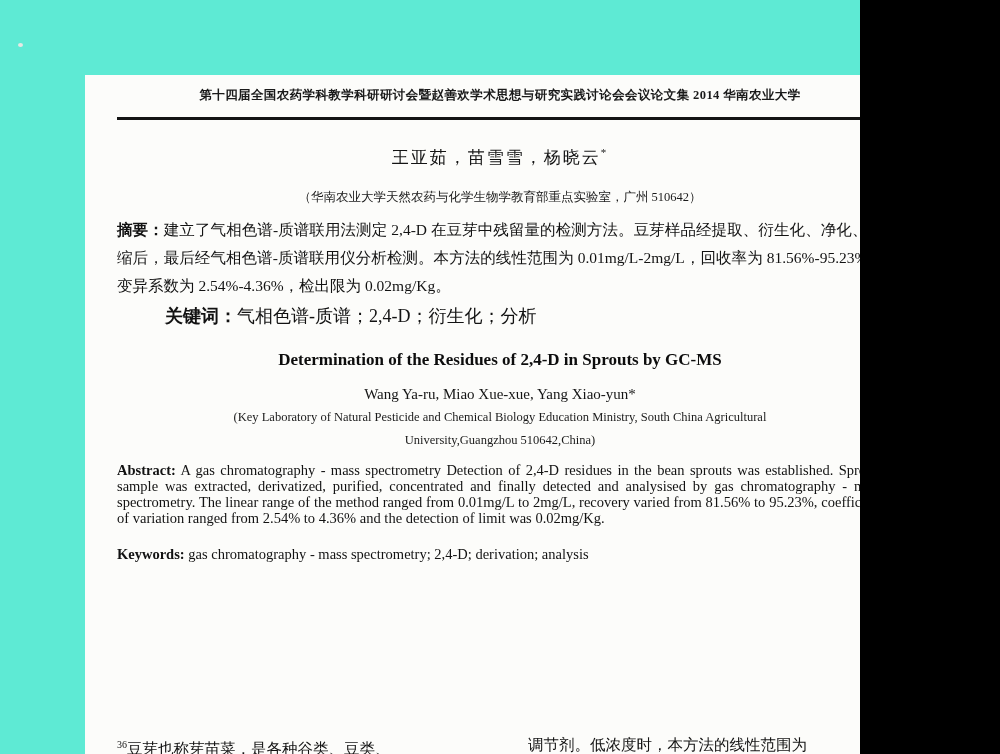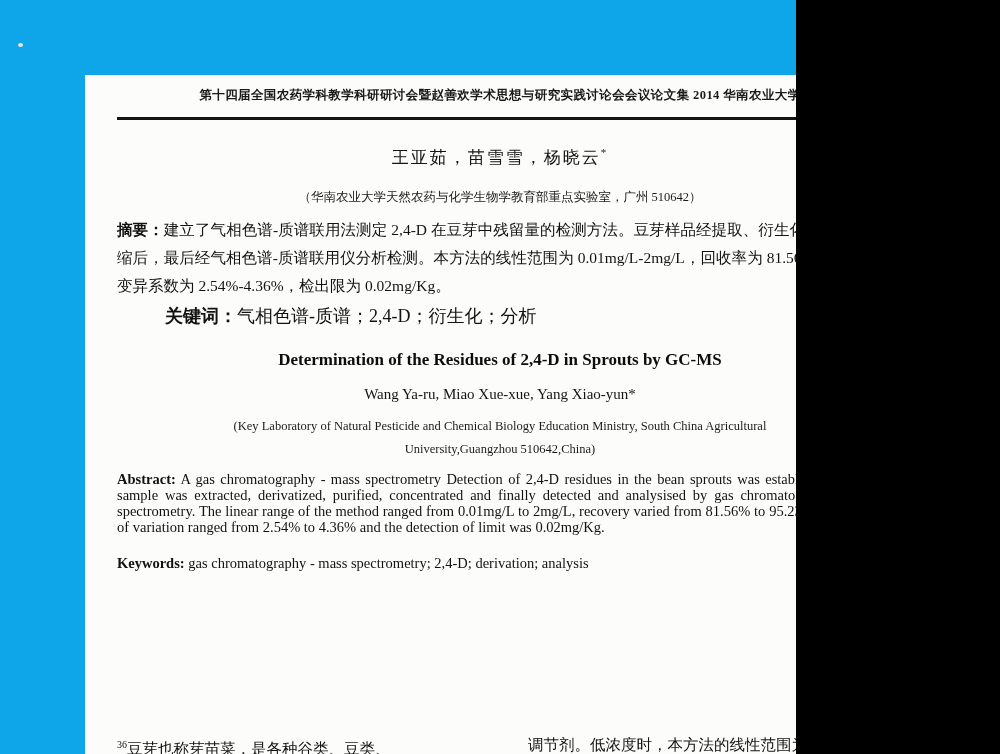--- a/index.html
+++ b/index.html
@@ -2,23 +2,23 @@
 <html><head>
 <meta charset="utf-8">
 <style>
   html, body {
     margin: 0;
     padding: 0;
     background: #000;
   }
   .stage {
     position: relative;
-    width: 796px;
+    width: 860px;
     height: 754px;
-    background: #0ea5e9;
+    background: #5eead4;
     overflow: hidden;
     font-family: "Liberation Serif", "DejaVu Serif", serif;
   }
   .artifact {
     position: absolute;
     left: 18px;
     top: 43px;
     width: 5px;
     height: 4px;
     background: #e8e8e4;
@@ -94,21 +94,21 @@
     font-weight: bold;
     color: #0d0d0d;
   }
   .en-authors {
     margin-top: 16px;
     text-align: center;
     font-size: 15px;
     color: #141414;
   }
   .en-affiliation {
-    margin-top: 12px;
+    margin-top: 3px;
     text-align: center;
     font-size: 12.5px;
     line-height: 23px;
     color: #1a1a1a;
   }
   .en-abstract {
     margin-top: 10px;
     font-size: 14.5px;
     line-height: 16px;
     text-align: justify;

